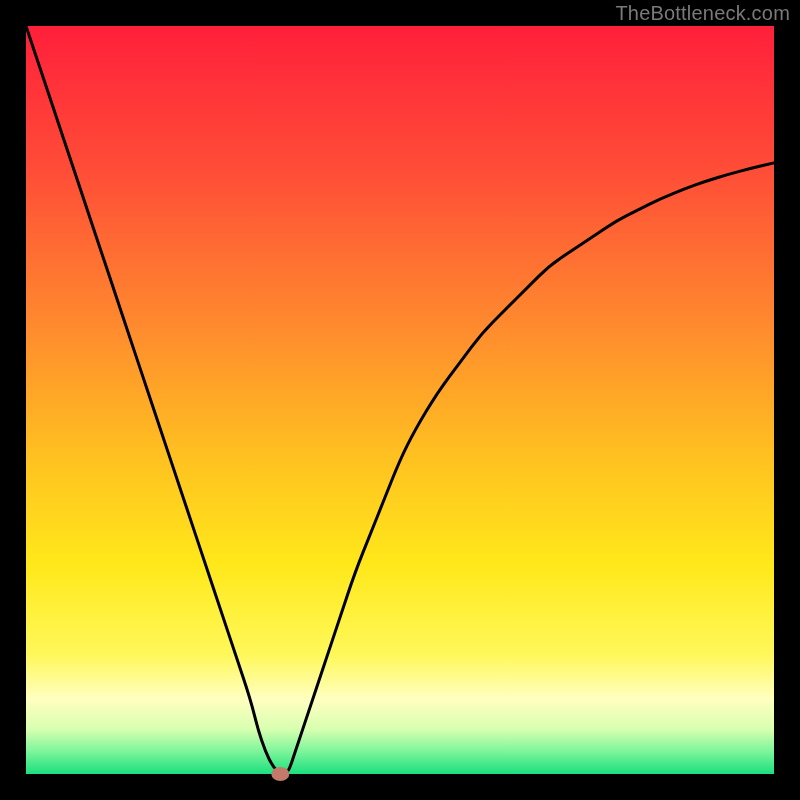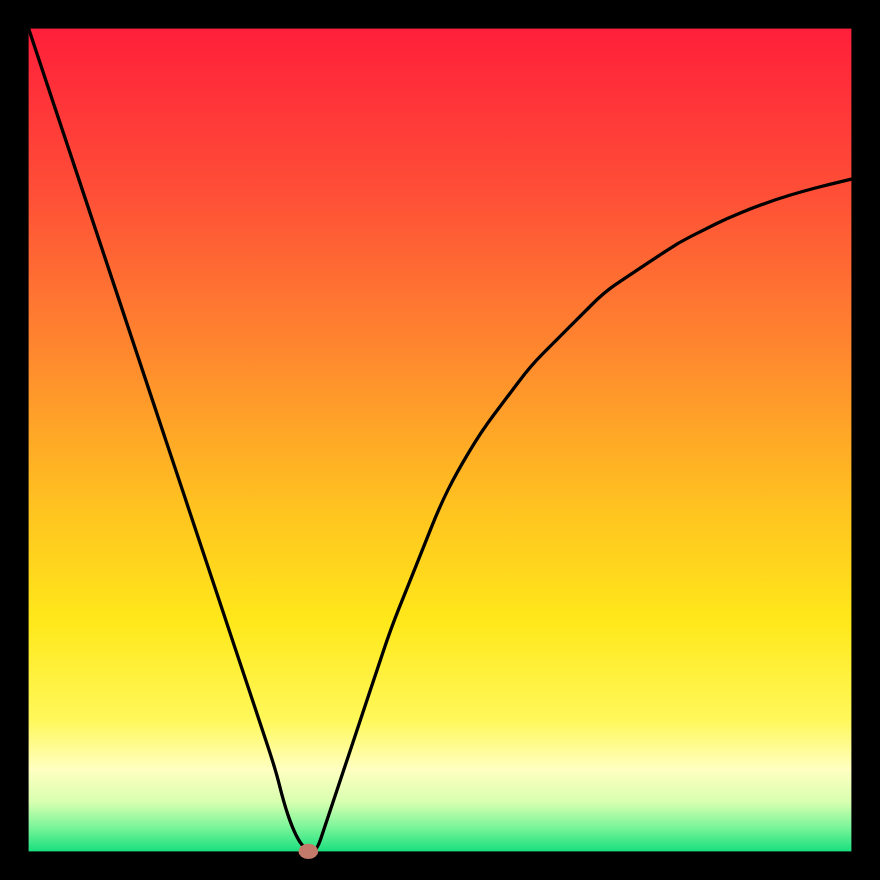--- a/index.html
+++ b/index.html
@@ -4,20 +4,21 @@
 <style>
   html,body{margin:0;padding:0;width:800px;height:800px;overflow:hidden;background:#fff;font-family:Arial,Helvetica,sans-serif}
   .stage{position:relative;width:800px;height:800px}
   .attribution{position:absolute;top:2px;right:10px;font-size:20px;color:#7a7a7a;font-weight:500;letter-spacing:.2px}
   svg{display:block}
 </style>
 </head>
 <body>
 
 <div class="stage">
+  <div class="attribution">TheBottleneck.com</div>
   <svg id="chart-svg" width="800" height="800" viewBox="0 0 800 800">
     <defs>
       <linearGradient id="bg-grad" x1="0" y1="0" x2="0" y2="1">
           <stop offset="0%" stop-color="#ff1f3a"></stop>
           <stop offset="20%" stop-color="#ff4f37"></stop>
           <stop offset="40%" stop-color="#ff8a2e"></stop>
           <stop offset="57.99999999999999%" stop-color="#ffc220"></stop>
           <stop offset="72%" stop-color="#ffe81a"></stop>
           <stop offset="84%" stop-color="#fff85a"></stop>
           <stop offset="90%" stop-color="#ffffc0"></stop>

